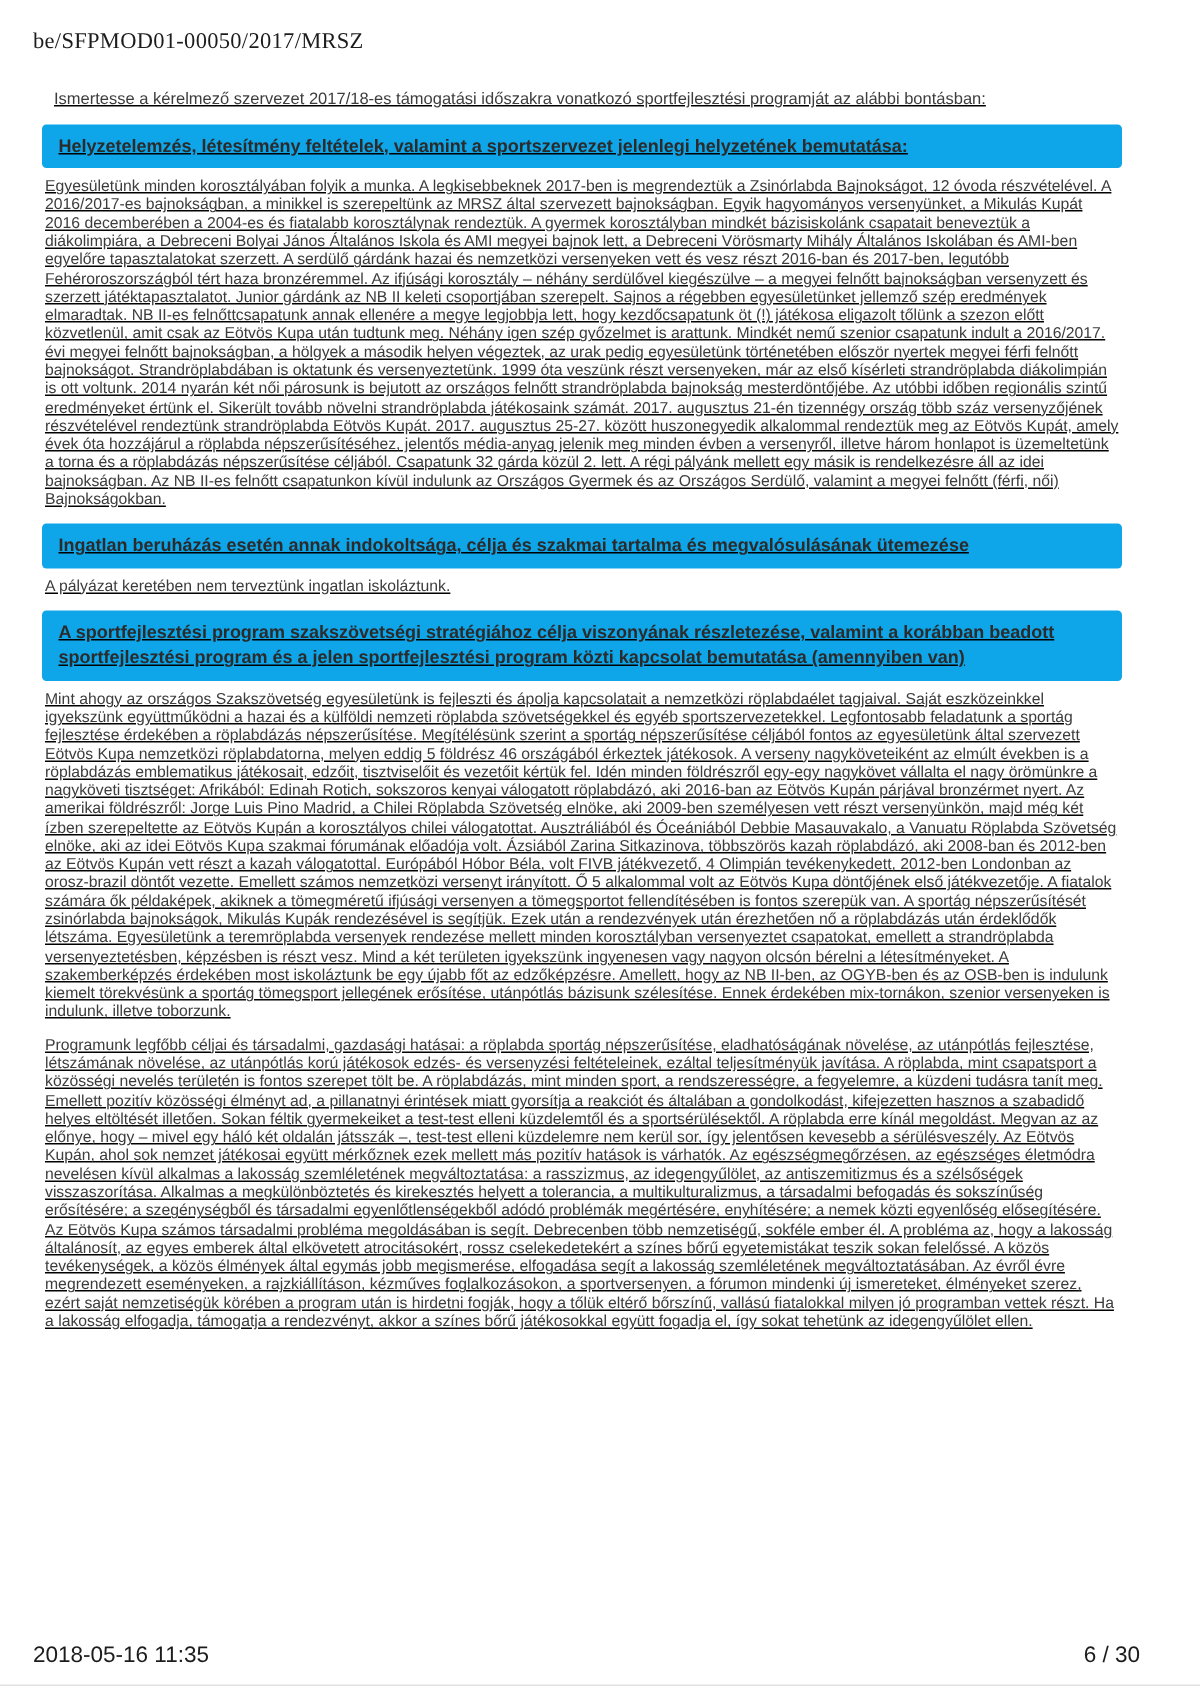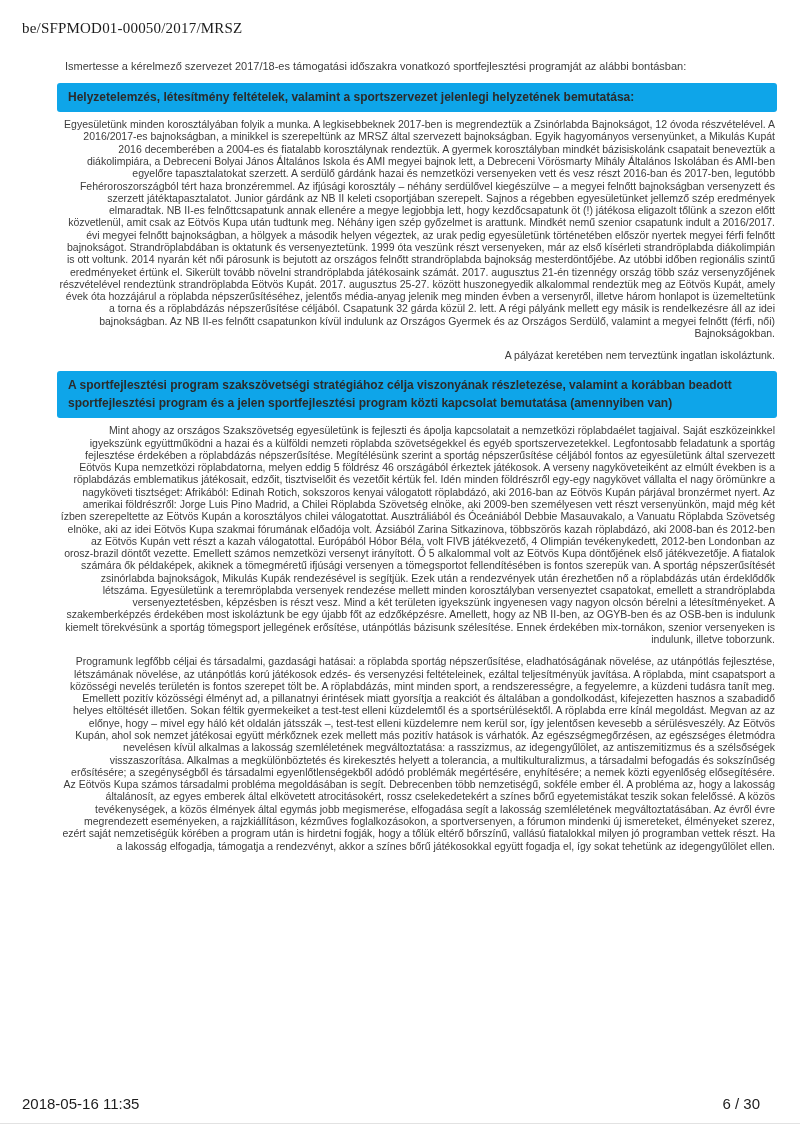--- a/index.html
+++ b/index.html
@@ -14,22 +14,23 @@
   .doc-code {
     position: absolute;
     top: 20px; left: 22px;
     font-size: 15px;
     color: #1c1c1c;
     letter-spacing: 0.2px;
     font-family: Liberation Serif, serif;
   }
   .content {
     position: absolute;
-    top: 60px; left: 57px;
+    top: 60px; left: 28px;
     width: 720px;
+    text-decoration: underline;
   }
   .intro {
     margin: 0 0 9px 8px;
     font-size: 11px;
     color: #3c3c3c;
     line-height: 1.25;
   }
   .section-title {
     background: #0ea5e9;
     border-radius: 3px;
@@ -37,21 +38,20 @@
     font-weight: bold;
     font-size: 12px;
     line-height: 1.45;
     color: #2b2b2b;
   }
   .section-body {
     margin: 6px 2px 10px 2px;
     font-size: 10.5px;
     line-height: 1.17;
     color: #3c3c3c;
-    text-align: right;
   }
   .footer {
     position: absolute;
     top: 1095px; left: 22px; right: 40px;
     display: flex;
     justify-content: space-between;
     align-items: baseline;
     font-size: 15px;
     color: #1c1c1c;
     text-align: right;
@@ -71,20 +71,21 @@
 <div class="content">
 
   <p class="intro">Ismertesse a kérelmező szervezet 2017/18-es támogatási időszakra vonatkozó sportfejlesztési programját az alábbi bontásban:</p>
 
   <div class="section">
     <div class="section-title">Helyzetelemzés, létesítmény feltételek, valamint a sportszervezet jelenlegi helyzetének bemutatása:</div>
     <p class="section-body">Egyesületünk minden korosztályában folyik a munka. A legkisebbeknek 2017-ben is megrendeztük a Zsinórlabda Bajnokságot, 12 óvoda részvételével. A 2016/2017-es bajnokságban, a minikkel is szerepeltünk az MRSZ által szervezett bajnokságban. Egyik hagyományos versenyünket, a Mikulás Kupát 2016 decemberében a 2004-es és fiatalabb korosztálynak rendeztük. A gyermek korosztályban mindkét bázisiskolánk csapatait beneveztük a diákolimpiára, a Debreceni Bolyai János Általános Iskola és AMI megyei bajnok lett, a Debreceni Vörösmarty Mihály Általános Iskolában és AMI-ben egyelőre tapasztalatokat szerzett. A serdülő gárdánk hazai és nemzetközi versenyeken vett és vesz részt 2016-ban és 2017-ben, legutóbb Fehéroroszországból tért haza bronzéremmel. Az ifjúsági korosztály – néhány serdülővel kiegészülve – a megyei felnőtt bajnokságban versenyzett és szerzett játéktapasztalatot. Junior gárdánk az NB II keleti csoportjában szerepelt. Sajnos a régebben egyesületünket jellemző szép eredmények elmaradtak. NB II-es felnőttcsapatunk annak ellenére a megye legjobbja lett, hogy kezdőcsapatunk öt (!) játékosa eligazolt tőlünk a szezon előtt közvetlenül, amit csak az Eötvös Kupa után tudtunk meg. Néhány igen szép győzelmet is arattunk. Mindkét nemű szenior csapatunk indult a 2016/2017. évi megyei felnőtt bajnokságban, a hölgyek a második helyen végeztek, az urak pedig egyesületünk történetében először nyertek megyei férfi felnőtt bajnokságot. Strandröplabdában is oktatunk és versenyeztetünk. 1999 óta veszünk részt versenyeken, már az első kísérleti strandröplabda diákolimpián is ott voltunk. 2014 nyarán két női párosunk is bejutott az országos felnőtt strandröplabda bajnokság mesterdöntőjébe. Az utóbbi időben regionális szintű eredményeket értünk el. Sikerült tovább növelni strandröplabda játékosaink számát. 2017. augusztus 21-én tizennégy ország több száz versenyzőjének részvételével rendeztünk strandröplabda Eötvös Kupát. 2017. augusztus 25-27. között huszonegyedik alkalommal rendeztük meg az Eötvös Kupát, amely évek óta hozzájárul a röplabda népszerűsítéséhez, jelentős média-anyag jelenik meg minden évben a versenyről, illetve három honlapot is üzemeltetünk a torna és a röplabdázás népszerűsítése céljából. Csapatunk 32 gárda közül 2. lett. A régi pályánk mellett egy másik is rendelkezésre áll az idei bajnokságban. Az NB II-es felnőtt csapatunkon kívül indulunk az Országos Gyermek és az Országos Serdülő, valamint a megyei felnőtt (férfi, női) Bajnokságokban.</p>
   </div>
 
   <div class="section">
+    <div class="section-title">Ingatlan beruházás esetén annak indokoltsága, célja és szakmai tartalma és megvalósulásának ütemezése</div>
     <p class="section-body">A pályázat keretében nem terveztünk ingatlan iskoláztunk.</p>
   </div>
 
   <div class="section">
     <div class="section-title">A sportfejlesztési program szakszövetségi stratégiához célja viszonyának részletezése, valamint a korábban beadott sportfejlesztési program és a jelen sportfejlesztési program közti kapcsolat bemutatása (amennyiben van)</div>
     <p class="section-body">Mint ahogy az országos Szakszövetség egyesületünk is fejleszti és ápolja kapcsolatait a nemzetközi röplabdaélet tagjaival. Saját eszközeinkkel igyekszünk együttműködni a hazai és a külföldi nemzeti röplabda szövetségekkel és egyéb sportszervezetekkel. Legfontosabb feladatunk a sportág fejlesztése érdekében a röplabdázás népszerűsítése. Megítélésünk szerint a sportág népszerűsítése céljából fontos az egyesületünk által szervezett Eötvös Kupa nemzetközi röplabdatorna, melyen eddig 5 földrész 46 országából érkeztek játékosok. A verseny nagyköveteiként az elmúlt években is a röplabdázás emblematikus játékosait, edzőit, tisztviselőit és vezetőit kértük fel. Idén minden földrészről egy-egy nagykövet vállalta el nagy örömünkre a nagyköveti tisztséget: Afrikából: Edinah Rotich, sokszoros kenyai válogatott röplabdázó, aki 2016-ban az Eötvös Kupán párjával bronzérmet nyert. Az amerikai földrészről: Jorge Luis Pino Madrid, a Chilei Röplabda Szövetség elnöke, aki 2009-ben személyesen vett részt versenyünkön, majd még két ízben szerepeltette az Eötvös Kupán a korosztályos chilei válogatottat. Ausztráliából és Óceániából Debbie Masauvakalo, a Vanuatu Röplabda Szövetség elnöke, aki az idei Eötvös Kupa szakmai fórumának előadója volt. Ázsiából Zarina Sitkazinova, többszörös kazah röplabdázó, aki 2008-ban és 2012-ben az Eötvös Kupán vett részt a kazah válogatottal. Európából Hóbor Béla, volt FIVB játékvezető, 4 Olimpián tevékenykedett, 2012-ben Londonban az orosz-brazil döntőt vezette. Emellett számos nemzetközi versenyt irányított. Ő 5 alkalommal volt az Eötvös Kupa döntőjének első játékvezetője. A fiatalok számára ők példaképek, akiknek a tömegméretű ifjúsági versenyen a tömegsportot fellendítésében is fontos szerepük van. A sportág népszerűsítését zsinórlabda bajnokságok, Mikulás Kupák rendezésével is segítjük. Ezek után a rendezvények után érezhetően nő a röplabdázás után érdeklődők létszáma. Egyesületünk a teremröplabda versenyek rendezése mellett minden korosztályban versenyeztet csapatokat, emellett a strandröplabda versenyeztetésben, képzésben is részt vesz. Mind a két területen igyekszünk ingyenesen vagy nagyon olcsón bérelni a létesítményeket. A szakemberképzés érdekében most iskoláztunk be egy újabb főt az edzőképzésre. Amellett, hogy az NB II-ben, az OGYB-ben és az OSB-ben is indulunk kiemelt törekvésünk a sportág tömegsport jellegének erősítése, utánpótlás bázisunk szélesítése. Ennek érdekében mix-tornákon, szenior versenyeken is indulunk, illetve toborzunk.</p>
   </div>
 
   <div class="section">
     <p class="section-body">Programunk legfőbb céljai és társadalmi, gazdasági hatásai: a röplabda sportág népszerűsítése, eladhatóságának növelése, az utánpótlás fejlesztése, létszámának növelése, az utánpótlás korú játékosok edzés- és versenyzési feltételeinek, ezáltal teljesítményük javítása. A röplabda, mint csapatsport a közösségi nevelés területén is fontos szerepet tölt be. A röplabdázás, mint minden sport, a rendszerességre, a fegyelemre, a küzdeni tudásra tanít meg. Emellett pozitív közösségi élményt ad, a pillanatnyi érintések miatt gyorsítja a reakciót és általában a gondolkodást, kifejezetten hasznos a szabadidő helyes eltöltését illetően. Sokan féltik gyermekeiket a test-test elleni küzdelemtől és a sportsérülésektől. A röplabda erre kínál megoldást. Megvan az az előnye, hogy – mivel egy háló két oldalán játsszák –, test-test elleni küzdelemre nem kerül sor, így jelentősen kevesebb a sérülésveszély. Az Eötvös Kupán, ahol sok nemzet játékosai együtt mérkőznek ezek mellett más pozitív hatások is várhatók. Az egészségmegőrzésen, az egészséges életmódra nevelésen kívül alkalmas a lakosság szemléletének megváltoztatása: a rasszizmus, az idegengyűlölet, az antiszemitizmus és a szélsőségek visszaszorítása. Alkalmas a megkülönböztetés és kirekesztés helyett a tolerancia, a multikulturalizmus, a társadalmi befogadás és sokszínűség erősítésére; a szegénységből és társadalmi egyenlőtlenségekből adódó problémák megértésére, enyhítésére; a nemek közti egyenlőség elősegítésére. Az Eötvös Kupa számos társadalmi probléma megoldásában is segít. Debrecenben több nemzetiségű, sokféle ember él. A probléma az, hogy a lakosság általánosít, az egyes emberek által elkövetett atrocitásokért, rossz cselekedetekért a színes bőrű egyetemistákat teszik sokan felelőssé. A közös tevékenységek, a közös élmények által egymás jobb megismerése, elfogadása segít a lakosság szemléletének megváltoztatásában. Az évről évre megrendezett eseményeken, a rajzkiállításon, kézműves foglalkozásokon, a sportversenyen, a fórumon mindenki új ismereteket, élményeket szerez, ezért saját nemzetiségük körében a program után is hirdetni fogják, hogy a tőlük eltérő bőrszínű, vallású fiatalokkal milyen jó programban vettek részt. Ha a lakosság elfogadja, támogatja a rendezvényt, akkor a színes bőrű játékosokkal együtt fogadja el, így sokat tehetünk az idegengyűlölet ellen.</p>

